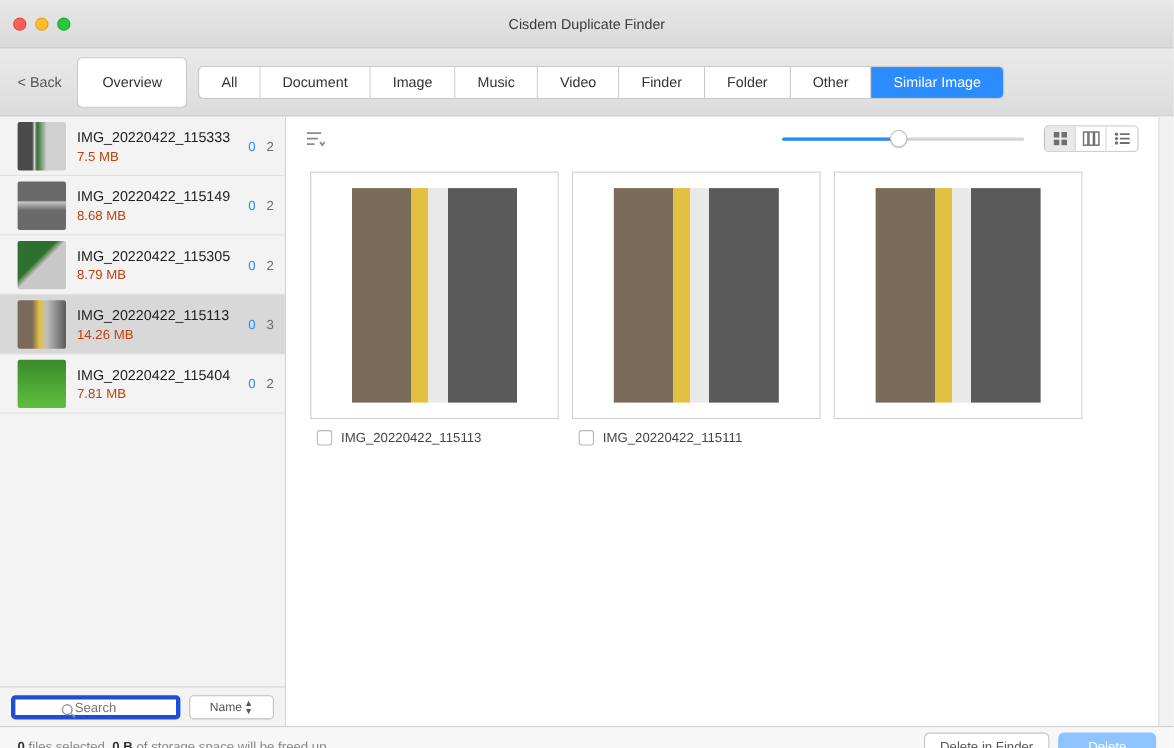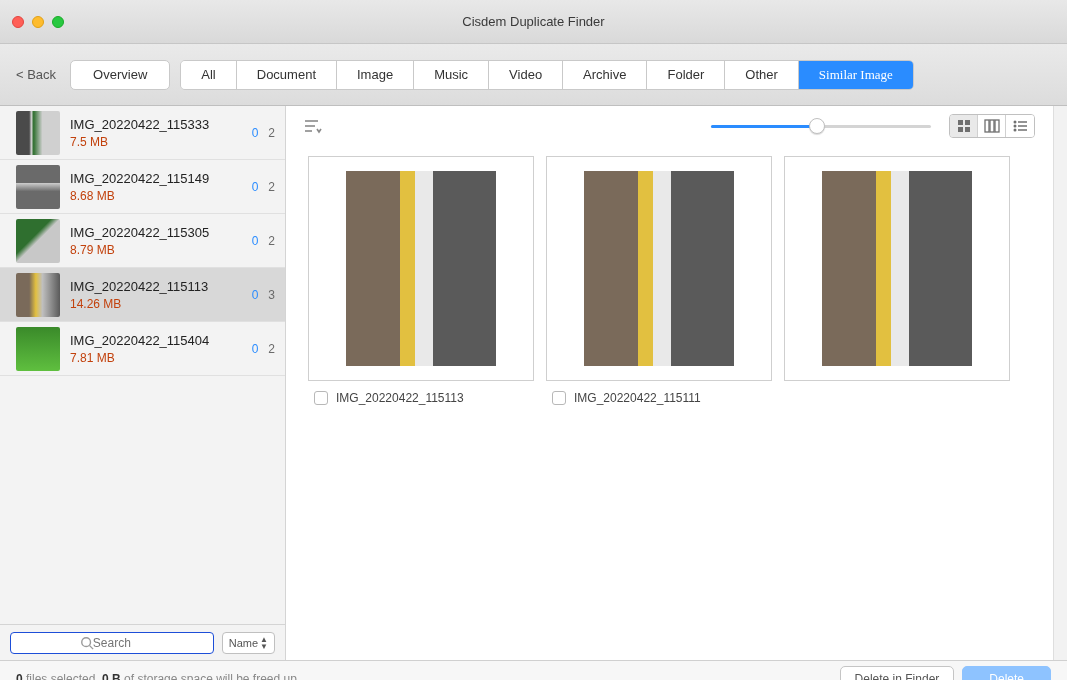--- a/index.html
+++ b/index.html
@@ -36,21 +36,21 @@
     background: linear-gradient(#eaeaea,#dcdcdc);
     border-bottom: 1px solid #bfbfbf;
     display:flex;
     align-items:center;
     padding: 0 16px;
   }
   .back {
     font-size:13px; color:#555; margin-right:14px; cursor:pointer;
   }
   .btn {
-    height:30px;
+    height:46px;
     background:#fff;
     border:1px solid #c9c9c9;
     border-radius:5px;
     padding:14px 22px;
     font-size:13px;
     color:#333;
     display:flex; align-items:center; justify-content:center;
     cursor:pointer;
     margin-right:10px;
   }
@@ -65,27 +65,26 @@
     border-right:1px solid #c9c9c9;
     padding:0 20px;
     font-size:13px;
     color:#333;
     cursor:pointer;
   }
   .seg .segbtn:last-child{border-right:none;}
   .seg .segbtn.active {
     background:#2a8cff;
     color:#fff;
-    font-family:Liberation Serif, serif;
   }
 
   
   .main { display:flex; height: calc(100% - 28px - 62px - 36px); }
   .sidebar {
-    width:286px;
+    width:260px;
     background:#f3f3f3;
     border-right:1px solid #d4d4d4;
     display:flex; flex-direction:column;
   }
   .list { flex:1; overflow:auto; }
   .row {
     display:flex; align-items:center;
     height:54px;
     padding:0 10px 0 16px;
     border-bottom:1px solid #e0e0e0;
@@ -111,31 +110,31 @@
 
   .sidebar-bottom{
     border-top:1px solid #d4d4d4;
     height:36px;
     display:flex; align-items:center; gap:8px;
     padding:0 10px;
     background:#f3f3f3;
   }
   .searchwrap{
     flex:1; position:relative; display:flex; align-items:center;
-    background:#fff; border:1px solid #1d4ed8; border-radius:4px;
+    background:#fff; border:4px solid #1d4ed8; border-radius:4px;
     height:22px;
   }
   .searchwrap svg{position:absolute; left:50%; transform:translateX(-32px); top:3px;}
   .searchwrap input{
     border:none; outline:none; width:100%; height:100%;
     text-align:center; font-size:12px; color:#999; background:transparent;
   }
   .sortbtn{
     height:22px; border:1px solid #c0c0c0; border-radius:4px;
-    background:#fff; font-size:11px; padding:0 6px; color:#555;
+    background:#fff; font-size:11px; padding:0 18px; color:#555;
     display:flex; align-items:center; gap:2px;
   }
   .sortbtn .arrows{font-size:8px;line-height:7px;display:flex;flex-direction:column;}
 
   
   .content {
     flex:1; background:#fff;
     display:flex;
   }
   .content-inner{flex:1; display:flex; flex-direction:column;}
@@ -223,21 +222,21 @@
 
 <div class="toolbar">
   <div class="back">&lt; Back</div>
   <div class="btn">Overview</div>
   <div class="seg">
     <button class="segbtn">All</button>
     <button class="segbtn">Document</button>
     <button class="segbtn">Image</button>
     <button class="segbtn">Music</button>
     <button class="segbtn">Video</button>
-    <button class="segbtn">Archive</button>
+    <button class="segbtn">Finder</button>
     <button class="segbtn">Folder</button>
     <button class="segbtn">Other</button>
     <button class="segbtn active">Similar Image</button>
   </div>
 </div>
 
 <div class="main">
 
   <div class="sidebar">
     <div class="list">

